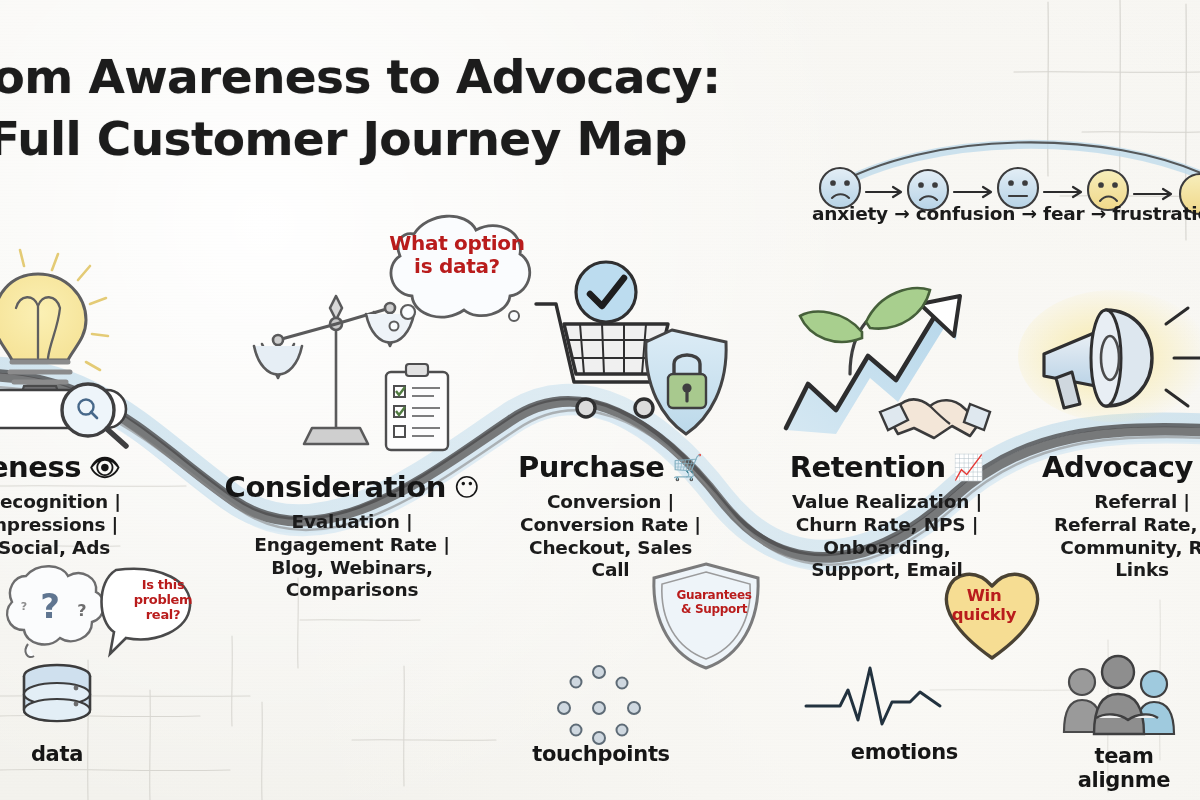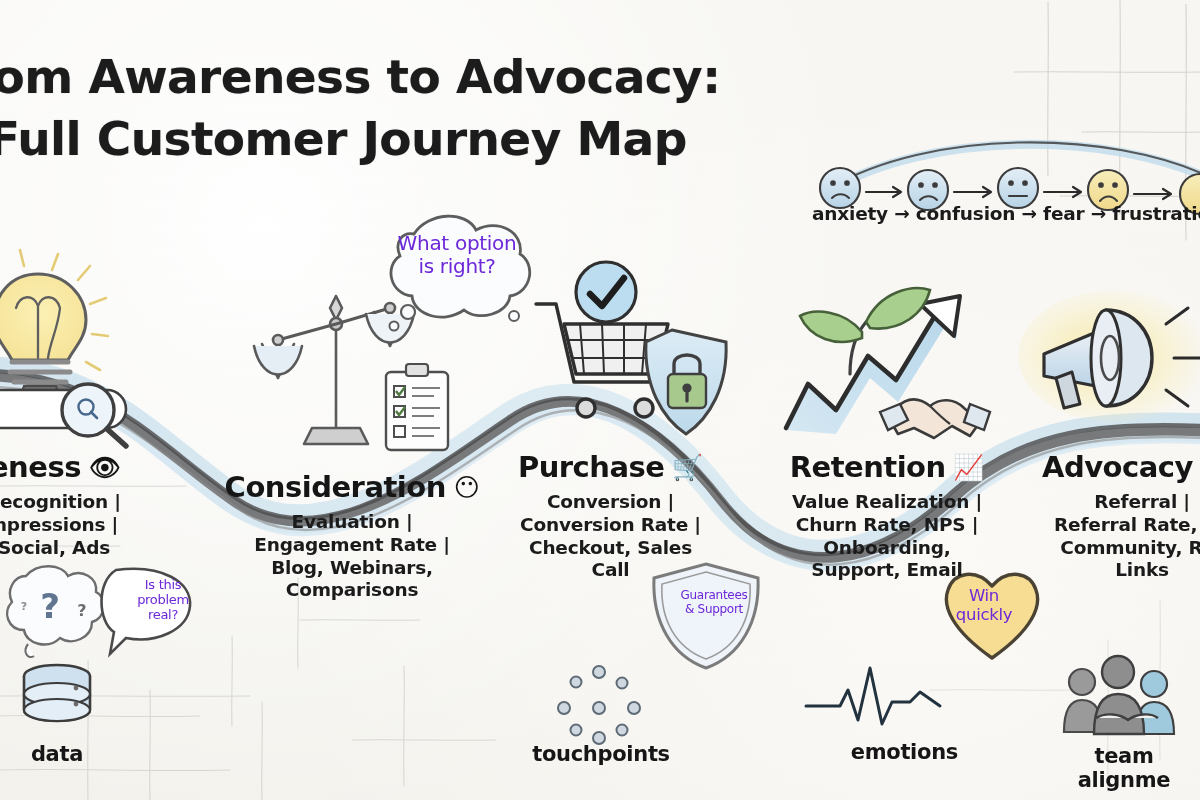--- a/index.html
+++ b/index.html
@@ -53,21 +53,21 @@
     margin-top:7px;font-weight:700;font-size:18.5px;line-height:1.23;color:#1b1b1b;
     letter-spacing:-.2px;
   }
 
   
   .legend-item{position:absolute;text-align:center;width:170px;}
   .legend-label{font-weight:700;font-size:21px;color:#161616;letter-spacing:-.3px;margin-top:4px;}
 
   
   .bubble-text{
-    position:absolute;font-weight:400;color:#6d28d9;text-align:center;line-height:1.14;
+    position:absolute;font-weight:700;color:#b91c1c;text-align:center;line-height:1.14;
     letter-spacing:-.3px;
   }
   .cloud-text{font-size:20px;}
   .speech-text{font-size:13px;}
   .badge-text{font-size:12px;line-height:1.18;}
   .heart-text{font-size:16.5px;line-height:1.16;}
   svg{display:block;overflow:visible;}
 </style>
 </head>
 <body>
@@ -266,21 +266,21 @@
   </svg>
 
   <svg style="position:absolute;left:374px;top:208px;" width="165" height="125" viewBox="0 0 165 125">
     <path d="M40 26 C54 4 92 2 102 22 C124 10 150 24 146 46 C162 56 158 84 136 88 C134 106 104 114 90 102 C70 116 40 108 38 88 C16 86 10 58 26 48 C20 34 28 24 40 26 Z" fill="#fafcfe" stroke="#5d5d5e" stroke-width="2.8"></path>
     <circle cx="34" cy="104" r="7" fill="#fafcfe" stroke="#5d5d5e" stroke-width="2.2"></circle>
     <circle cx="20" cy="118" r="4.5" fill="#fafcfe" stroke="#5d5d5e" stroke-width="2"></circle>
     <circle cx="140" cy="108" r="5" fill="#fafcfe" stroke="#5d5d5e" stroke-width="2"></circle>
   </svg>
   <div class="bubble-text cloud-text" style="left:388px;top:232px;width:138px;">
     <div>What option</div>
-    <div>is right?</div>
+    <div>is data?</div>
   </div>
 
   <svg style="position:absolute;left:540px;top:262px;" width="200" height="180" viewBox="0 0 200 180">
     <defs>
       <linearGradient id="shieldG" x1="0" y1="0" x2="0" y2="1">
         <stop offset="0" stop-color="#dcecf6"></stop>
           <stop offset="1" stop-color="#bcd9ea"></stop>
       </linearGradient>
     </defs>
     <g stroke="#2f2f30" stroke-width="3.4" fill="none" stroke-linecap="round" stroke-linejoin="round">

